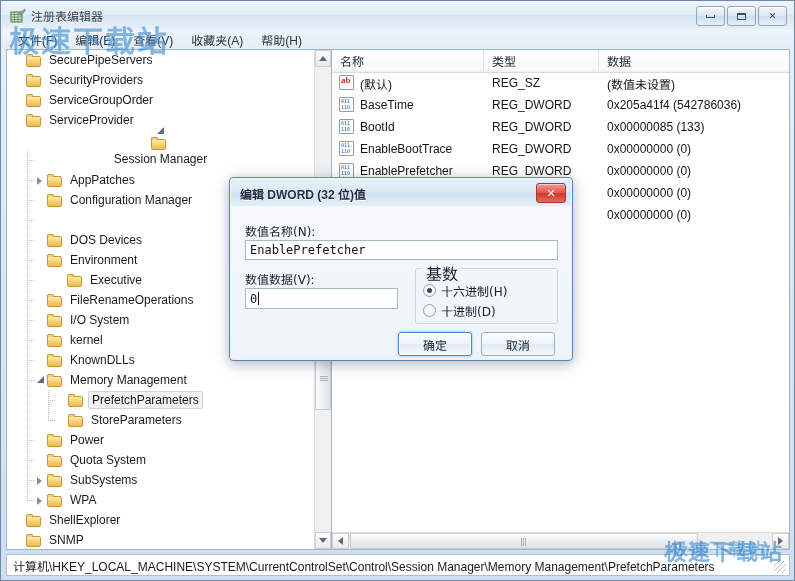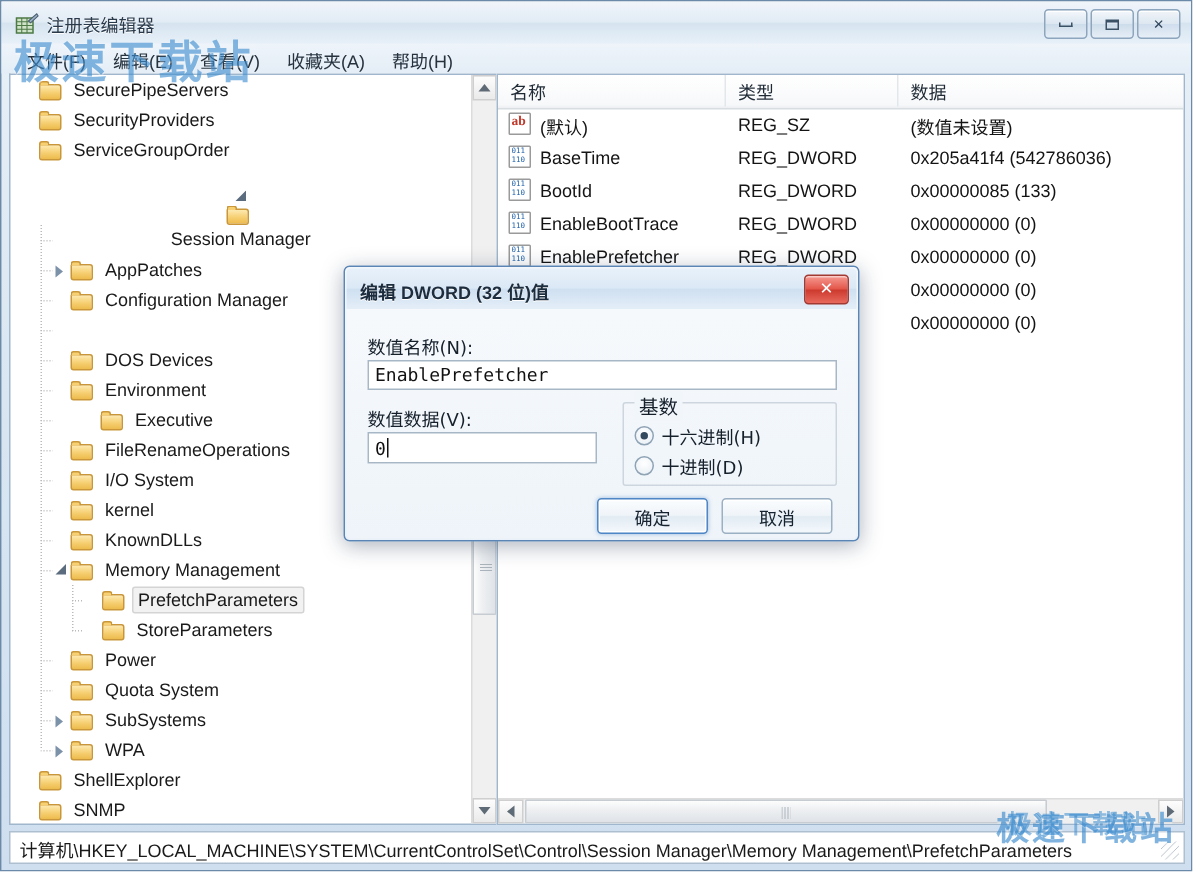--- a/index.html
+++ b/index.html
@@ -250,21 +250,21 @@
     font-family:"DejaVu Sans Mono","Liberation Mono",monospace;
   }
   .caret{
     display:inline-block;width:1px;height:13px;background:#111;margin-left:1px;
   }
   .groupbox{
     position:absolute;border:1px solid #cdd6de;box-sizing:border-box;
     background:transparent;border-radius:2px;
   }
   .group-cap{
-    position:absolute;background:#f1f6fa;padding:0 3px;font-size:13px;color:#15202b;
+    position:absolute;background:#f1f6fa;padding:0 3px;font-size:16px;color:#15202b;
     font-family:"DejaVu Sans","Liberation Sans",sans-serif;
   }
   .radio-row{position:absolute;display:flex;align-items:center;white-space:nowrap;}
   .radio{
     width:13px;height:13px;border-radius:50%;
     border:1px solid #8fa3b5;box-sizing:border-box;margin-right:5px;
     background:radial-gradient(circle at 50% 35%,#ffffff 0%,#eef3f7 70%,#dfe7ef 100%);
     position:relative;flex:0 0 auto;
   }
   .radio.on::after{
@@ -348,20 +348,26 @@
             <div style="width: 7px; flex: 0 0 auto;"></div>
             <div class="arrow"></div>
             <div class="folder"></div>
             <span class="lbl">SecurityProviders</span>
           </div>
           <div class="trow" style="position: absolute; left: 0px; right: 0px; top: 40px;">
             <div style="width: 7px; flex: 0 0 auto;"></div>
             <div class="arrow"></div>
             <div class="folder"></div>
             <span class="lbl">ServiceGroupOrder</span>
+          </div>
+          <div class="trow" style="position: absolute; left: 0px; right: 0px; top: 60px;">
+            <div style="width: 7px; flex: 0 0 auto;"></div>
+            <div class="arrow"></div>
+            <div class="folder"></div>
+            <span class="lbl">ServiceProvider</span>
           </div>
           <div class="trow" style="position: absolute; left: 0px; right: 0px; top: 76px; flex-direction: column;">
             <div style="width: 7px; flex: 0 0 auto;"></div>
             <div class="arrow">
               <svg width="11" height="11" style="position:absolute;left:1px;top:1px">
                 <polygon points="1,7 8,7 8,0" fill="#5a6c7e"></polygon>
               </svg>
             </div>
             <div class="folder"></div>
             <span class="lbl">Session Manager</span>

